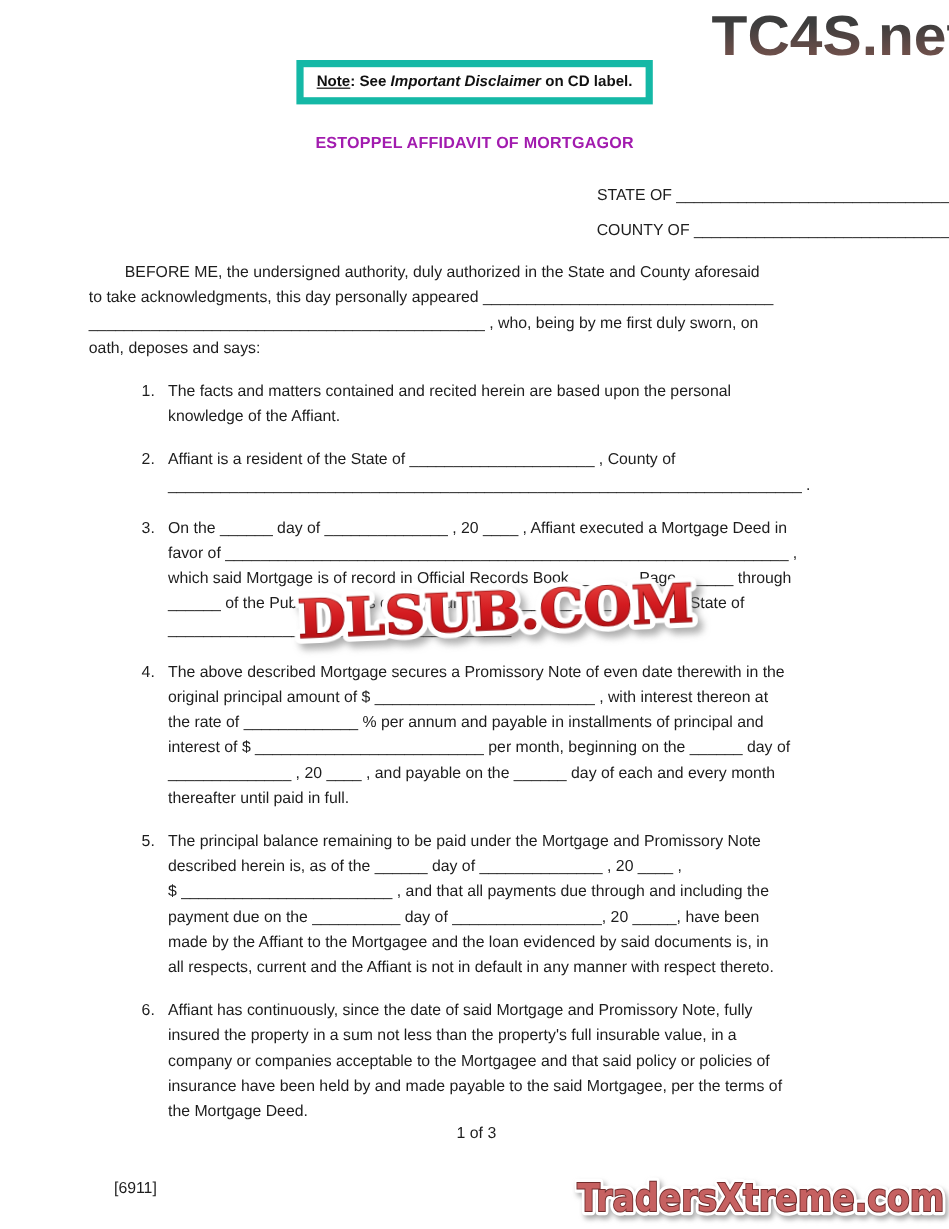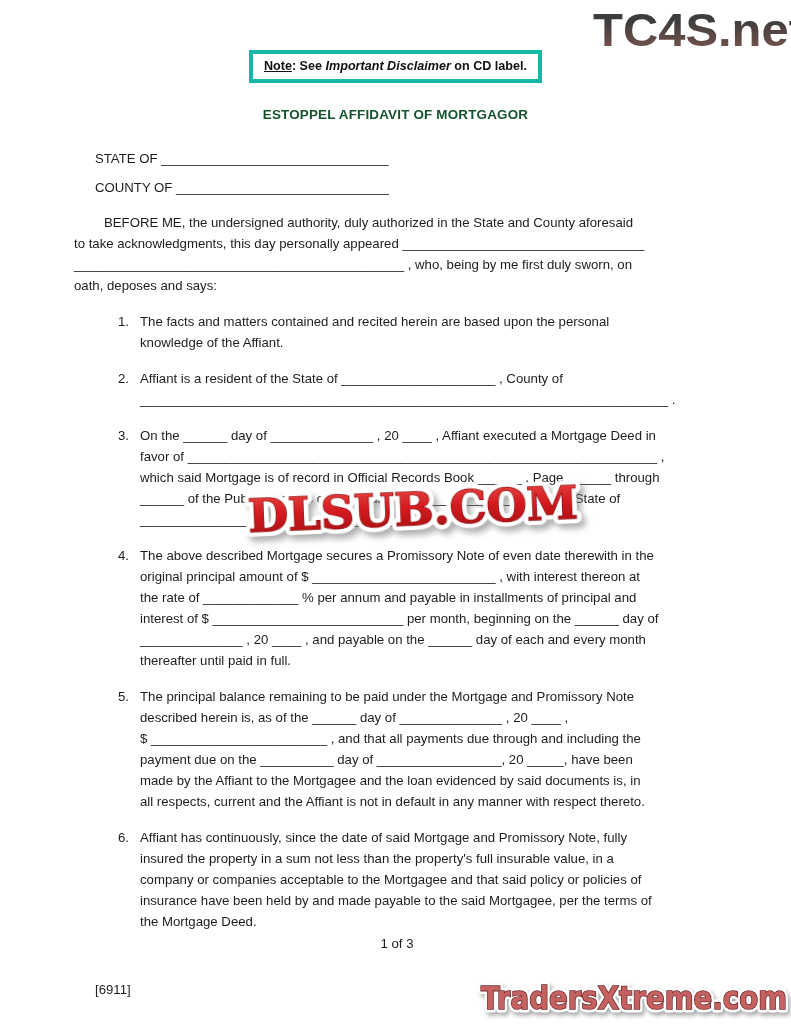--- a/index.html
+++ b/index.html
@@ -5,30 +5,30 @@
   * { margin:0; padding:0; box-sizing:border-box; }
   html,body { background:#ffffff; }
   .page {
     position:relative; width:791px; height:1024px; margin:0 auto;
     background:#ffffff; overflow:hidden;
     font-family:"Liberation Sans","DejaVu Sans",sans-serif;
     font-size:13.2px; line-height:21px; color:#1d1d1d;
   }
   
   .note-box {
-    width:fit-content; margin:50px auto 0; border:4px solid #14b8a6;
+    width:fit-content; margin:50px auto 0; border:6px solid #14b8a6;
     padding:3px 11px 4px; font-weight:bold; font-size:12.6px; line-height:18px;
     color:#111;
   }
   .note-label { text-decoration:underline; }
   .note-em { font-style:italic; }
   
-  .doc-title { margin-top:21px; text-align:center; font-weight:bold; font-size:13.4px; letter-spacing:.2px; color:#14532d; }
+  .doc-title { margin-top:21px; text-align:center; font-weight:bold; font-size:13.4px; letter-spacing:.2px; color:#a21caf; }
   
-  .jurisdiction { margin:23px 0 0 95px; }
+  .jurisdiction { margin:23px 0 0 95px;text-align:right; }
   .jur-row { height:29px; }
   
   .intro { margin:6px 95px 0 74px; }
   .intro .tline:first-child { text-indent:30px; }
   
   .items { margin:15px 100px 0 95px; }
   .item { position:relative; margin-top:15px; padding-left:45px; }
   .item-num { position:absolute; left:23px; top:0; }
   .tline { white-space:pre; }
   

